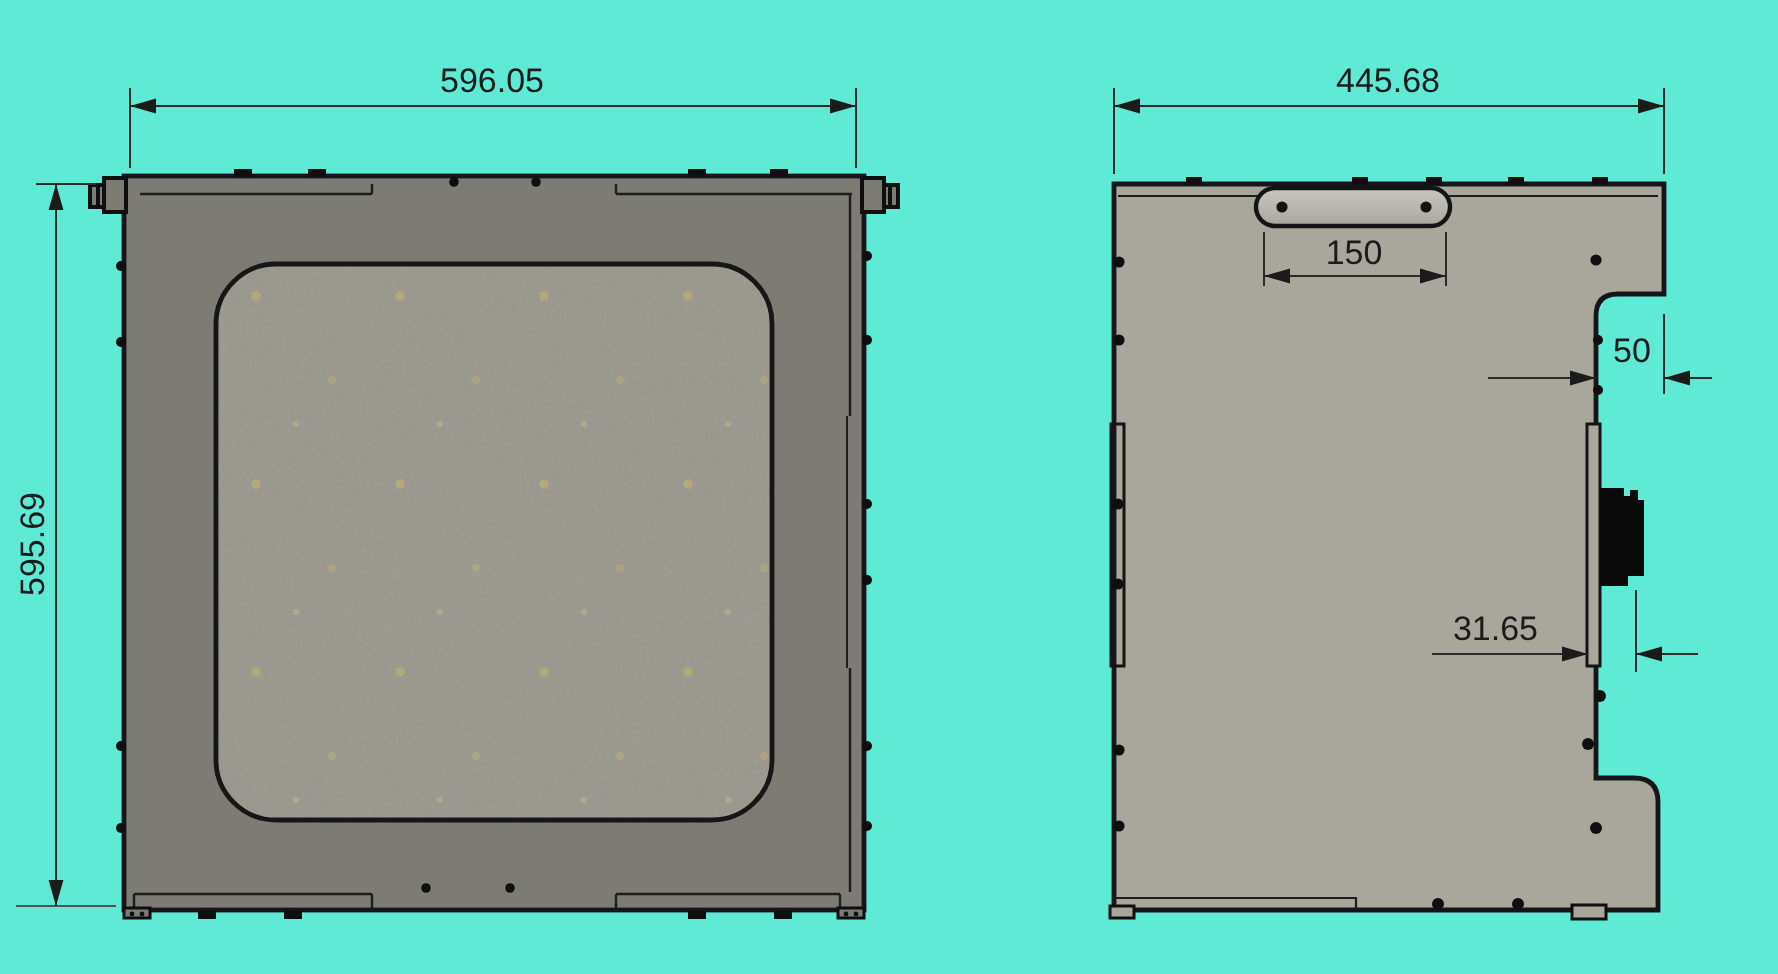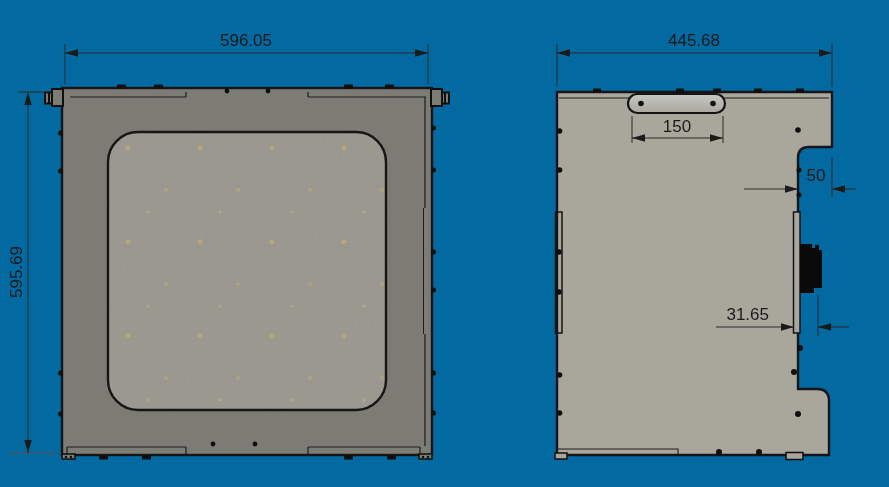--- a/index.html
+++ b/index.html
@@ -1,19 +1,19 @@
 <!DOCTYPE html>
 <html><head>
 <meta charset="utf-8">
 <style>
   html,body{margin:0;padding:0;background:#ffffff;}
   .canvas{
     position:relative;
     width:889px;height:487px;
-    background:#0369a1;
+    background:#5eead4;
     font-family:"Liberation Sans", sans-serif;
     overflow:hidden;
   }
   svg{display:block;}
   text{
     font-family:"Liberation Sans", sans-serif;
     font-size:17px;
     fill:#1b1b1b;
   }
 </style>

